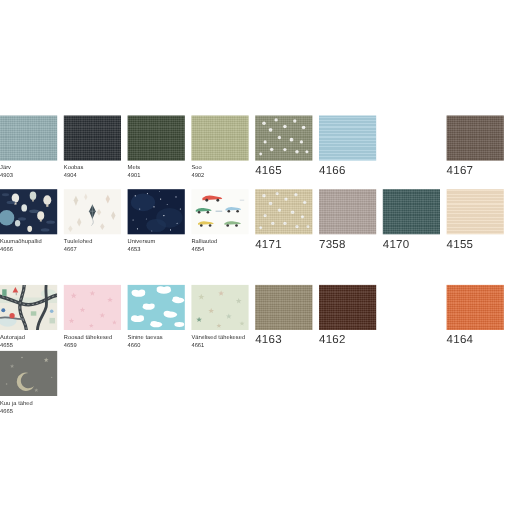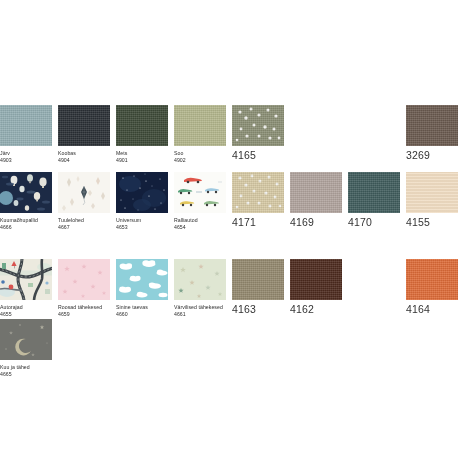--- a/index.html
+++ b/index.html
@@ -143,28 +143,36 @@
             <circle cx="47" cy="33" r="1.4"></circle>
             <circle cx="5" cy="35" r="1.3"></circle>
         </svg>
         <div class="weave"></div>
       </div>
       <div class="swatch-label">
         <span class="cd">4165</span>
       </div>
     </div>
 
+    <div class="swatch-cell code-only" style="left:290px;">
+      <div class="swatch-chip" style="background:#a8cddc;">
+        <div class="weave-soft"></div>
+      </div>
+      <div class="swatch-label">
+        <span class="cd">4166</span>
+      </div>
+    </div>
 
 
     <div class="swatch-cell code-only" style="left:406px;">
       <div class="swatch-chip" style="background:#6a5a4f;">
         <div class="weave"></div>
       </div>
       <div class="swatch-label">
-        <span class="cd">3269</span>
+        <span class="cd">4167</span>
       </div>
     </div>
   </div>
 
   <div class="grid-row" style="height:65px;">
 
     <div class="swatch-cell" style="left:0px;">
       <div class="swatch-chip" style="background:#1c2a45;">
         <svg class="tex" viewBox="0 0 52 41" preserveAspectRatio="none">
           <circle cx="6" cy="26" r="7" fill="#6f9bb0"></circle>
@@ -308,21 +316,21 @@
       <div class="swatch-label">
         <span class="cd">4171</span>
       </div>
     </div>
 
     <div class="swatch-cell code-only" style="left:290px;">
       <div class="swatch-chip" style="background:#b0a39d;">
         <div class="weave"></div>
       </div>
       <div class="swatch-label">
-        <span class="cd">4169</span>
+        <span class="cd">7358</span>
       </div>
     </div>
 
     <div class="swatch-cell code-only" style="left:348px;">
       <div class="swatch-chip" style="background:#3f5c5c;">
         <div class="weave"></div>
       </div>
       <div class="swatch-label">
         <span class="cd">4170</span>
       </div>

